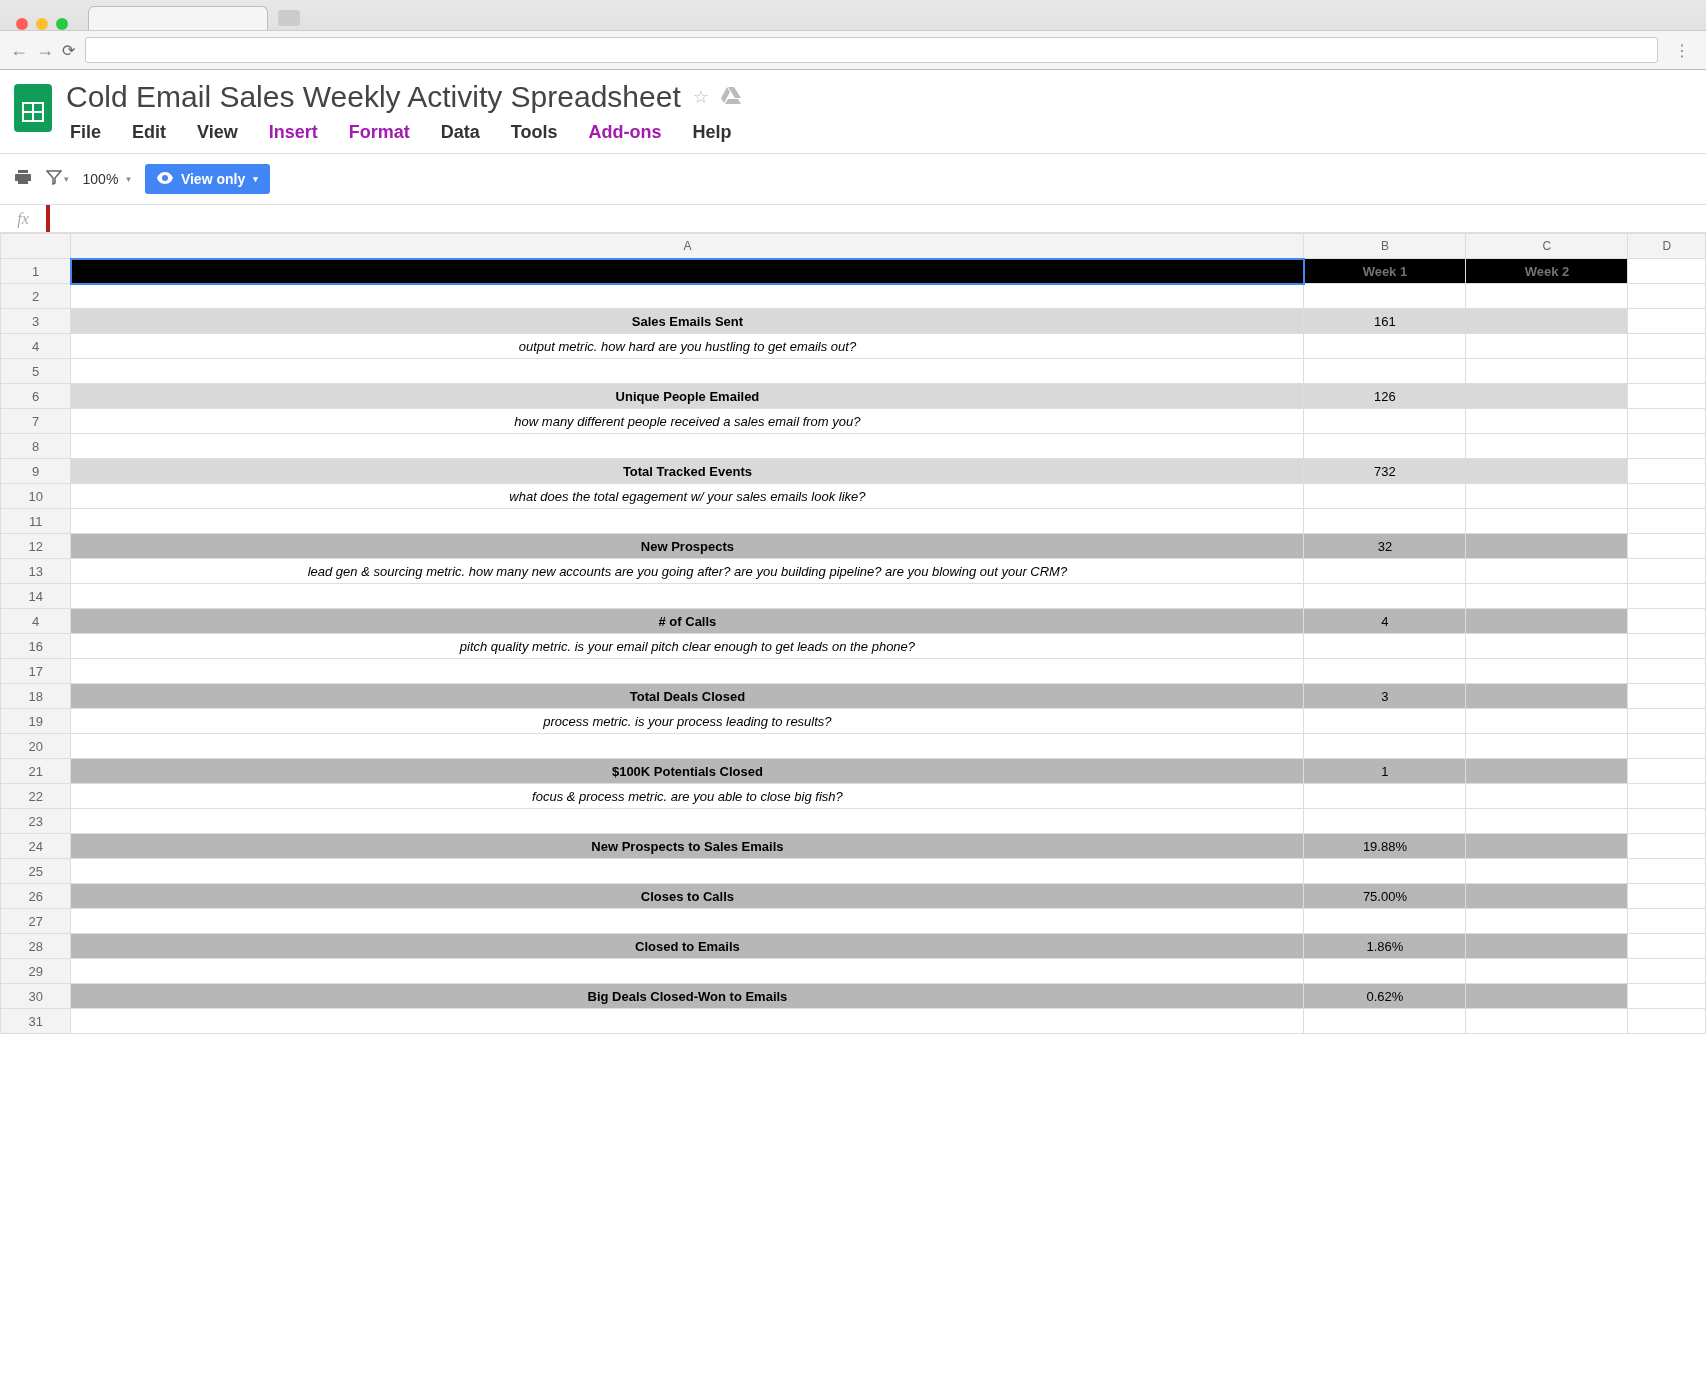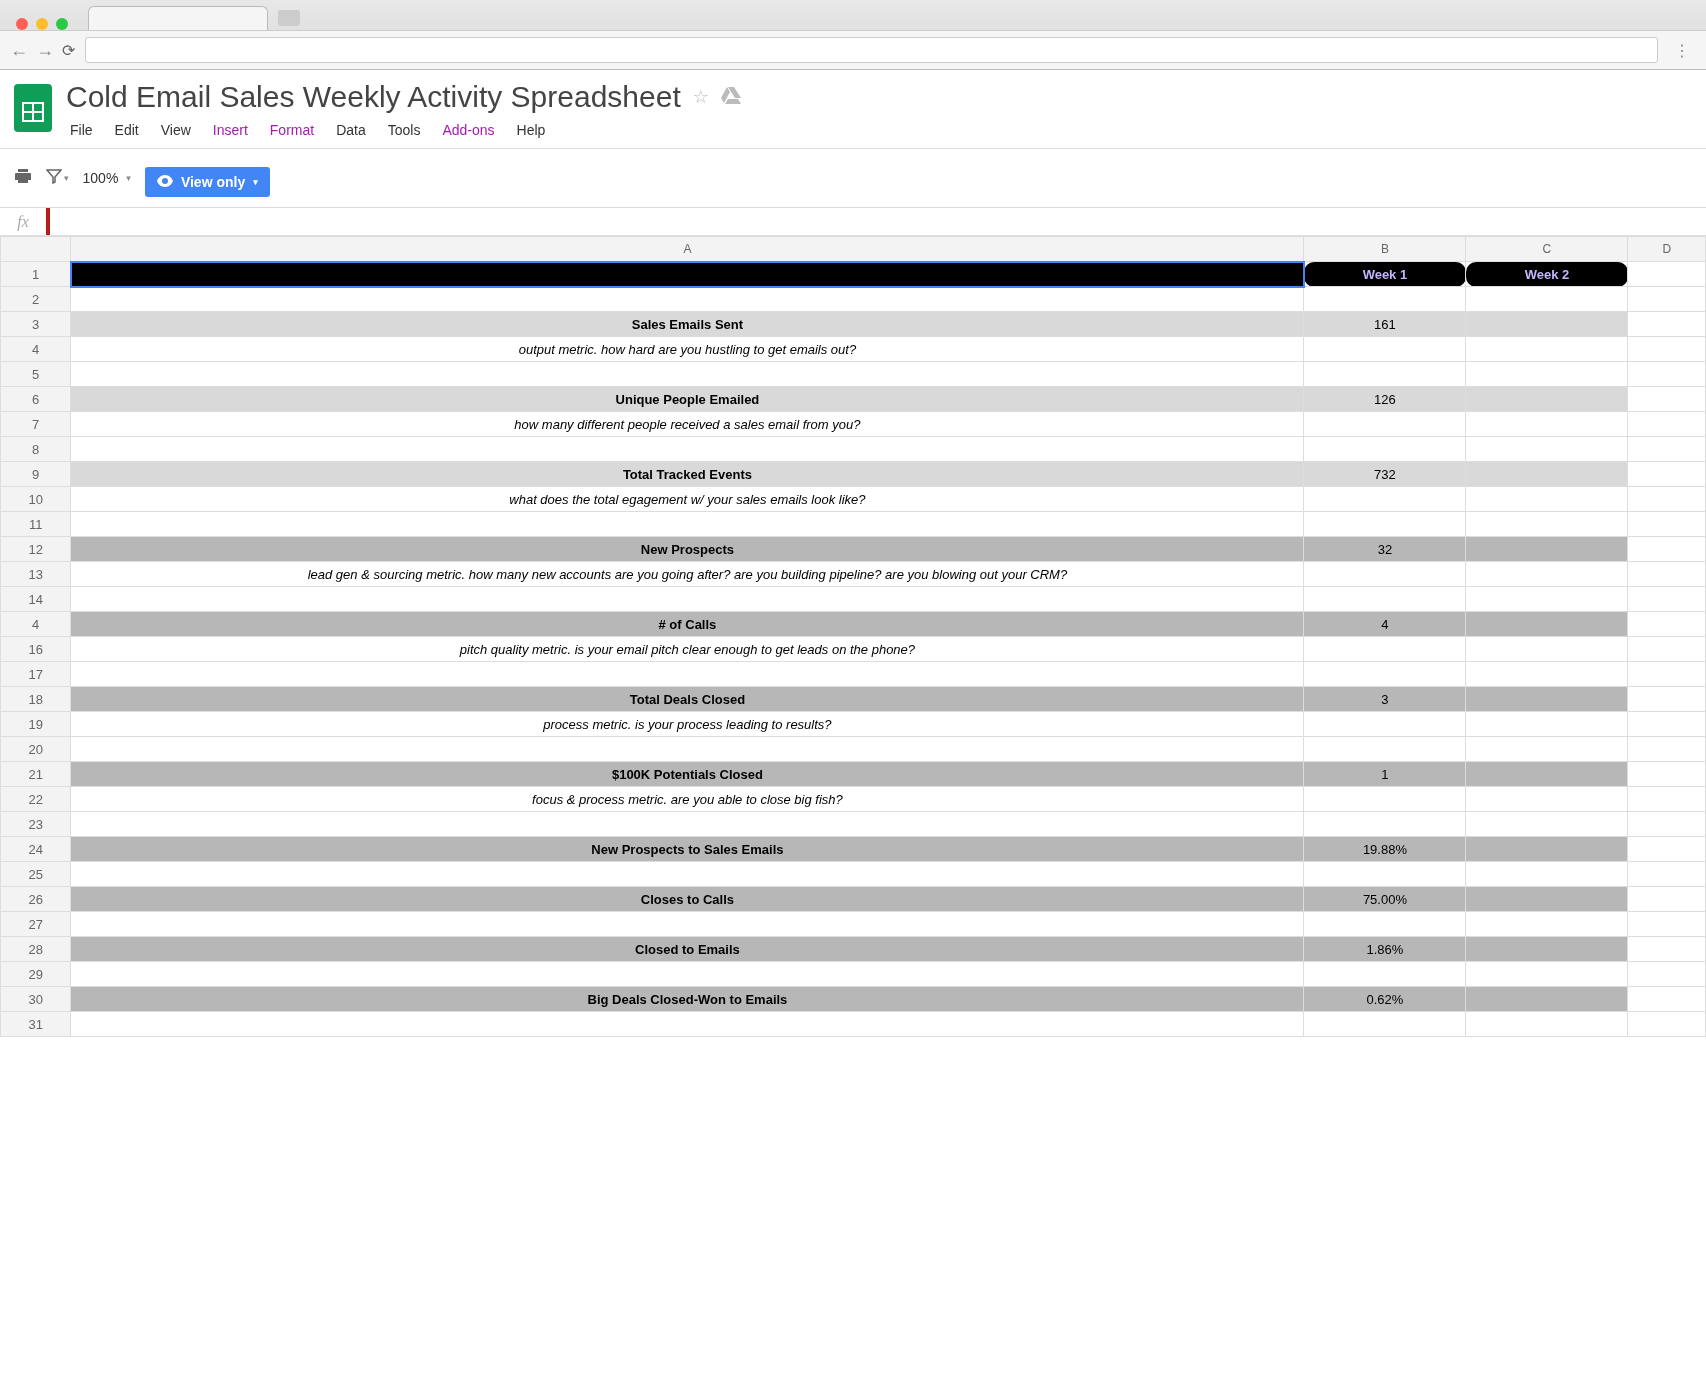--- a/index.html
+++ b/index.html
@@ -104,23 +104,24 @@
       display: flex; align-items: center; gap: 12px;
     }
     .doc-title {
       font-size: 30px;
       color: #444;
       font-weight: 400;
     }
     .star-icon, .drive-icon { color: #bbb; font-size: 18px; }
     .menu-bar {
       display: flex;
-      gap: 22px;
+      gap: 31px;
       padding: 8px 2px 10px 4px;
-      font-size: 14px;
+      font-size: 18px;
+      font-weight: bold;
     }
     .menu-item { color: #333; cursor: pointer; }
     .menu-item.disabled { color: #a21caf; }
     
     
     .toolbar {
       display: flex;
       align-items: center;
       gap: 14px;
       padding: 10px 14px;
@@ -138,21 +139,20 @@
       font-size: 14px; color: #333;
     }
     .view-only-btn {
       background: #4285f4;
       color: #fff;
       border-radius: 3px;
       padding: 7px 12px;
       display: flex; align-items: center; gap: 8px;
       font-size: 14px; font-weight: 600;
       cursor: pointer;
-      margin-top: 8px;
     }
     .eye-icon { font-size: 14px; }
     
     
     .formula-bar {
       display: flex;
       align-items: center;
       border-bottom: 1px solid #ddd;
       height: 28px;
     }
@@ -205,21 +205,21 @@
     }
     .cell {
       padding: 0 6px;
       background: #fff;
     }
     .cell-right { text-align: center; }
     .cell-center { text-align: center; }
     .bold { font-weight: 700; }
     .italic { font-style: italic; }
     
-    .hdr-black { background: #000 !important; color: #c4b5fd; font-weight: 700; text-align: center; border-radius: 10px; }
+    .hdr-black { background: #000 !important; color: #737373; font-weight: 700; text-align: center; }
     .active-cell {
       background: #000 !important;
       outline: 2px solid #4285f4;
       outline-offset: -1px;
     }
     .bg-light { background: #d9d9d9 !important; }
     .bg-dark { background: #b7b7b7 !important; margin-left: 28px; }
     
     .sheet-wrap {
       overflow: auto;

